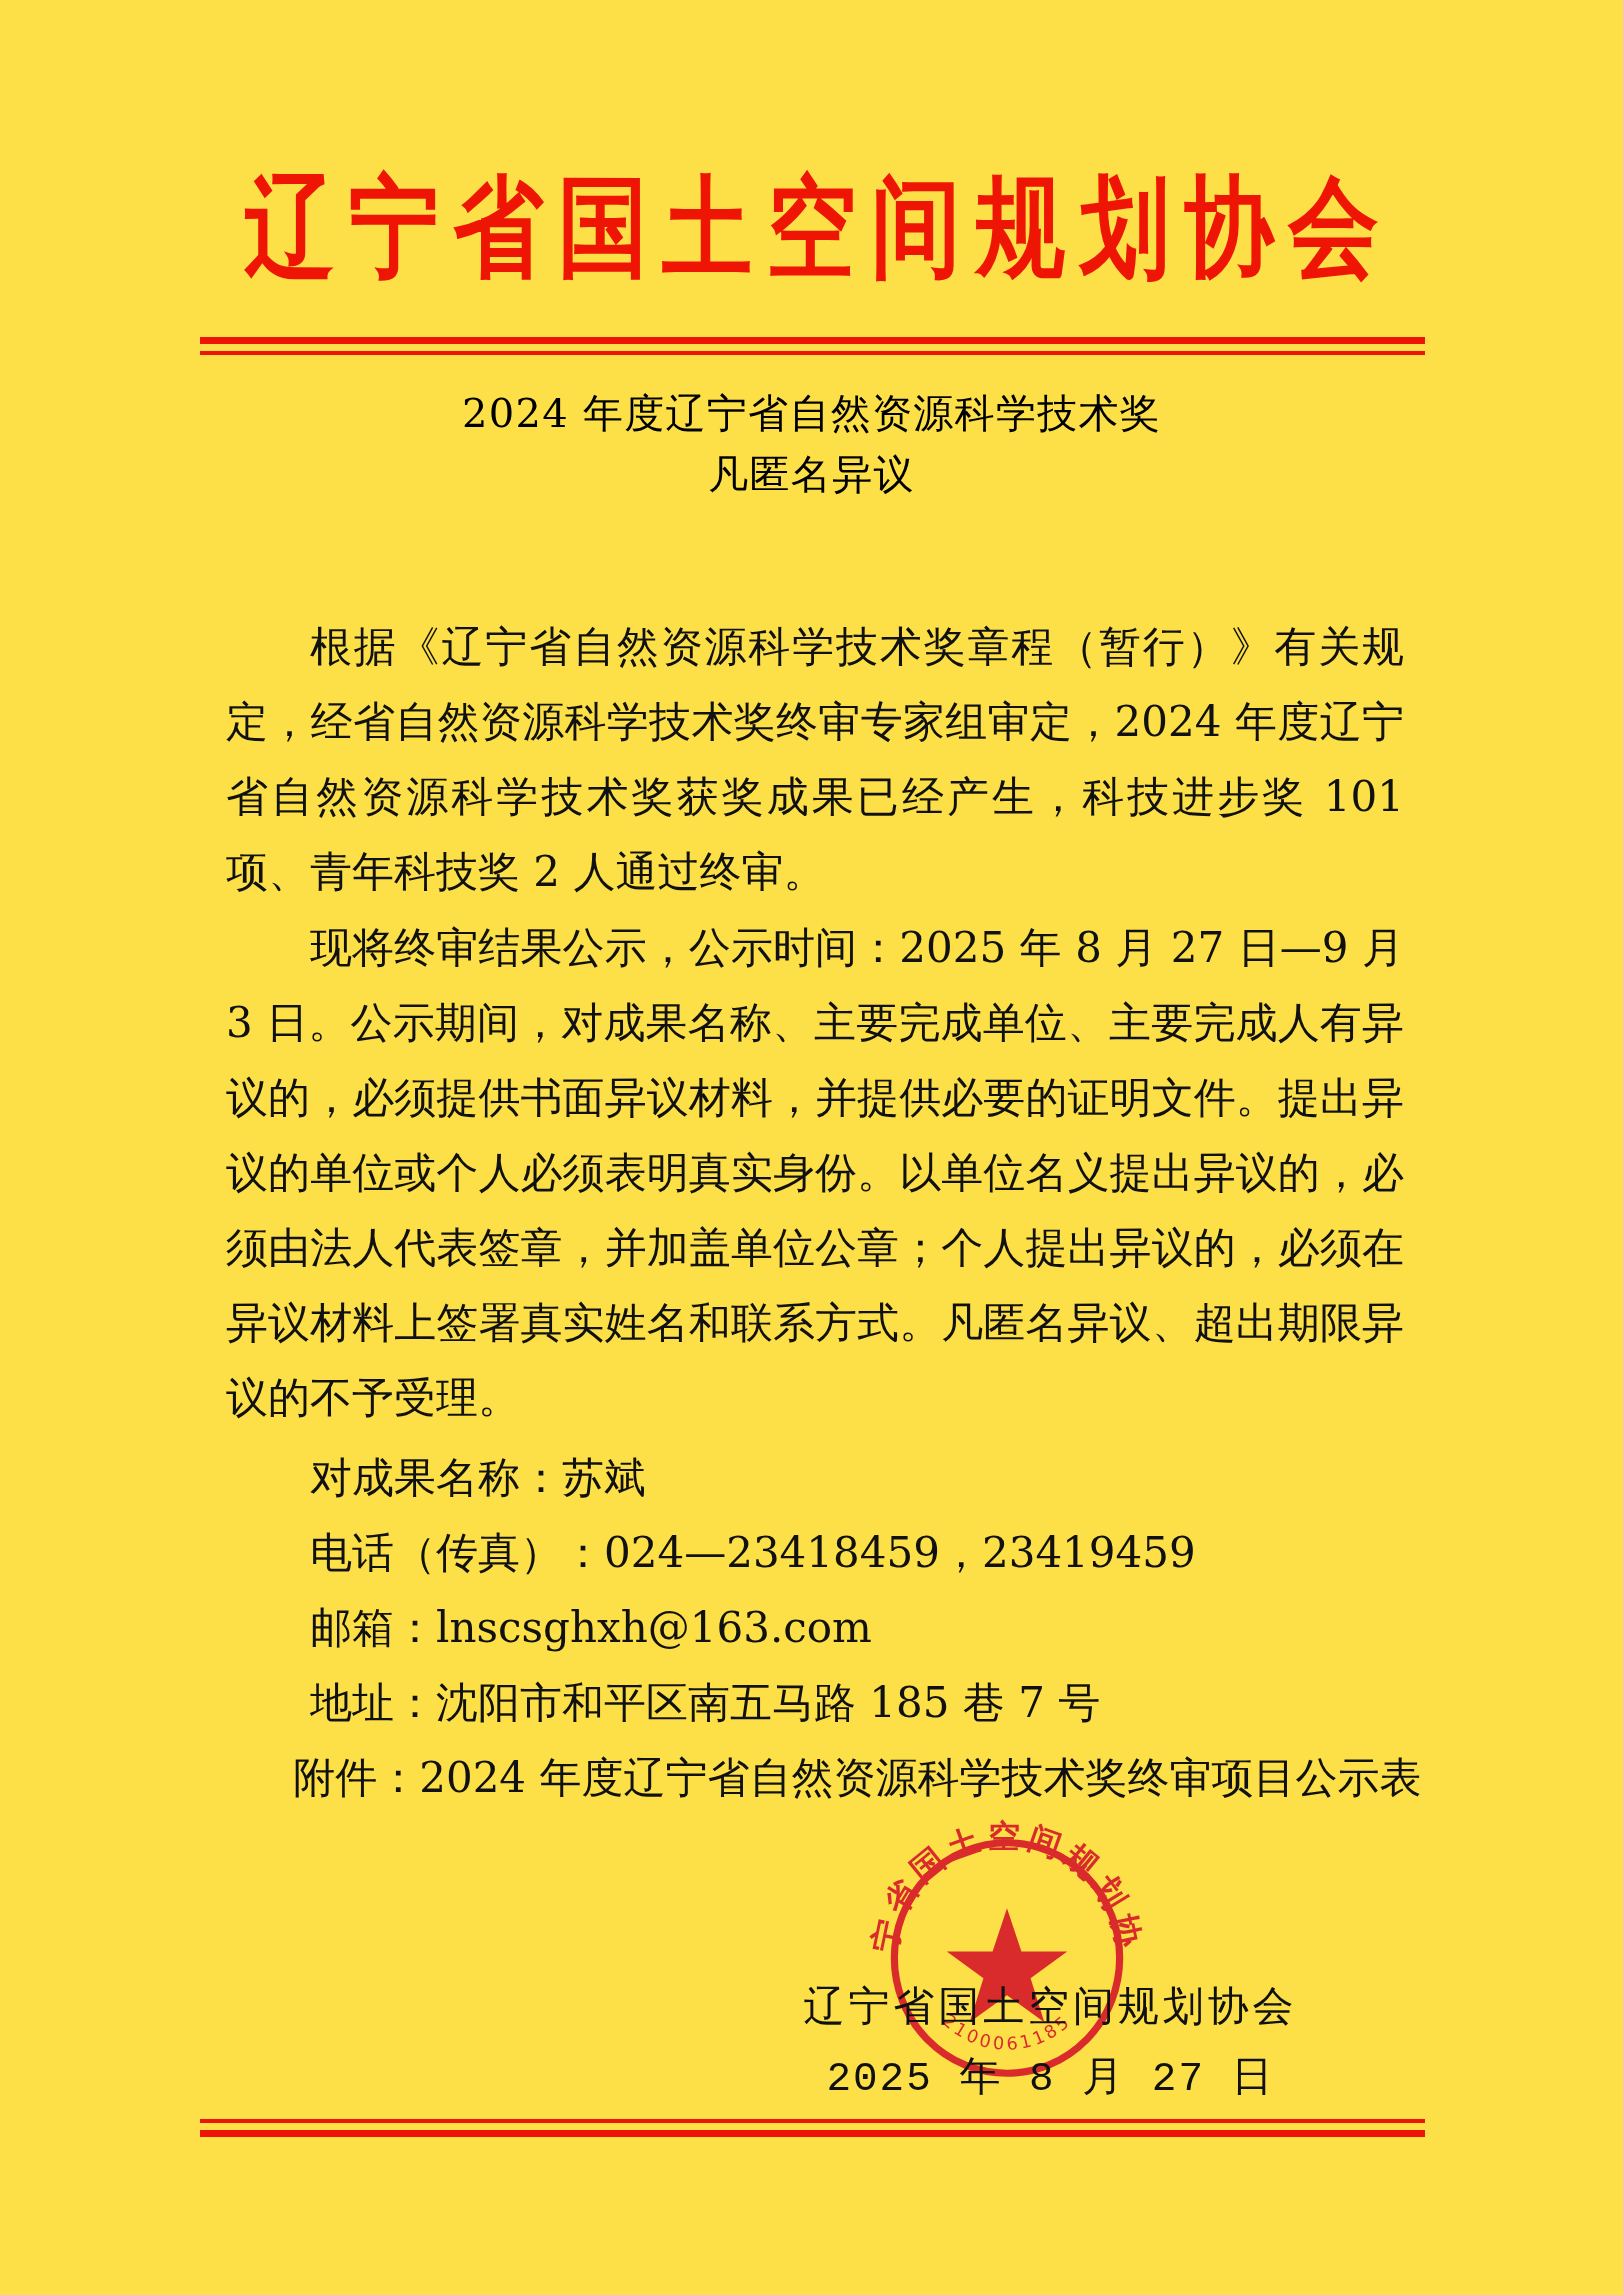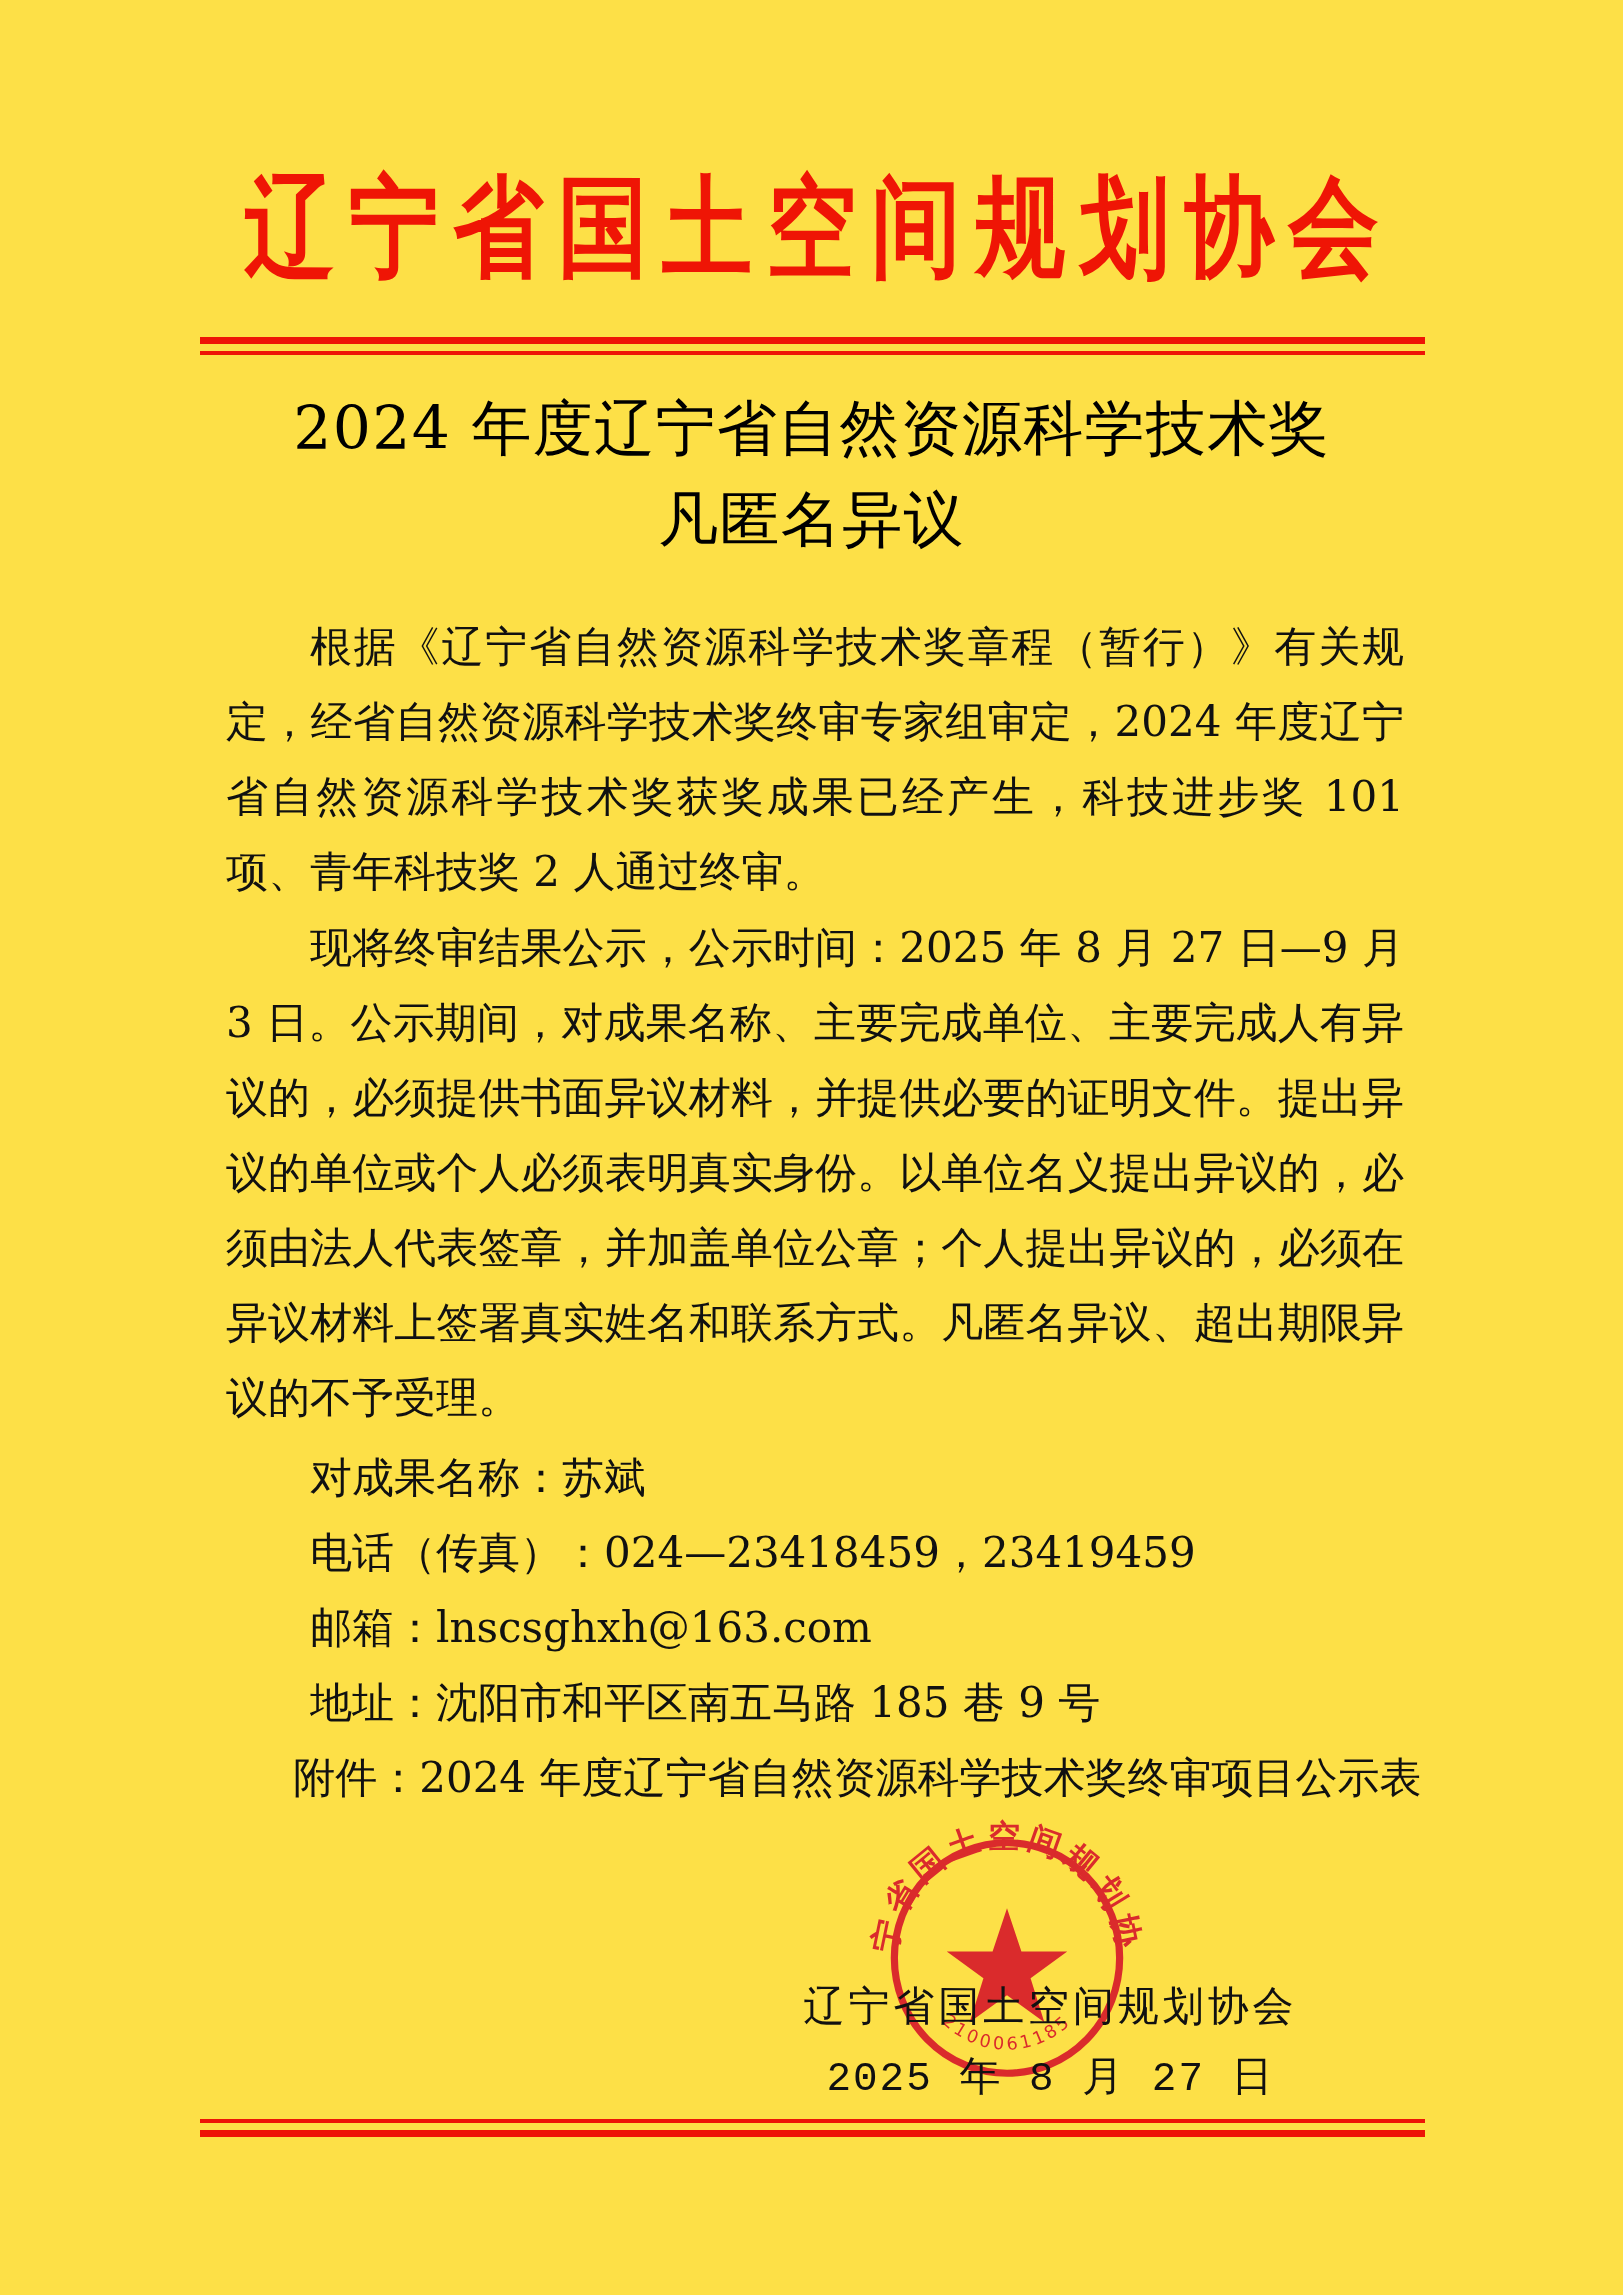--- a/index.html
+++ b/index.html
@@ -60,21 +60,21 @@
     height: 7.2px;
   }
 
   
   .doc-title {
     position: absolute;
     left: 203px;
     top: 383px;
     width: 1217px;
     text-align: center;
-    font-size: 60px;
+    font-size: 40px;
     line-height: 1.52;
     color: #000000;
     font-family: "DejaVu Serif", "Liberation Serif", serif;
     letter-spacing: 1.3px;
   }
   .doc-title .tline { display: block; }
 
   
   .body-block {
     position: absolute;
@@ -155,21 +155,21 @@
   <div class="body-block">
 
     <p class="para">根据《辽宁省自然资源科学技术奖章程（暂行）》有关规定，经省自然资源科学技术奖终审专家组审定，2024 年度辽宁省自然资源科学技术奖获奖成果已经产生，科技进步奖 101 项、青年科技奖 2 人通过终审。</p>
 
     <p class="para">现将终审结果公示，公示时间：2025 年 8 月 27 日—9 月 3 日。公示期间，对成果名称、主要完成单位、主要完成人有异议的，必须提供书面异议材料，并提供必要的证明文件。提出异议的单位或个人必须表明真实身份。以单位名义提出异议的，必须由法人代表签章，并加盖单位公章；个人提出异议的，必须在异议材料上签署真实姓名和联系方式。凡匿名异议、超出期限异议的不予受理。</p>
 
     <ul class="contact-list">
       <li>对成果名称：苏斌</li>
       <li>电话（传真）：024—23418459，23419459</li>
       <li>邮箱：lnscsghxh@163.com</li>
-      <li>地址：沈阳市和平区南五马路 185 巷 9 号</li>
+      <li>地址：沈阳市和平区南五马路 185 巷 7 号</li>
     </ul>
 
     <p class="attachment">附件：2024 年度辽宁省自然资源科学技术奖终审项目公示表</p>
   </div>
 
   <div class="seal">
     <svg viewBox="0 0 452 452" xmlns="http://www.w3.org/2000/svg" aria-hidden="true">
       <defs>
         <path id="sealArc" d="M 56,226 A 170,170 0 1 1 396,226" fill="none"></path>
         <path id="sealArcBottom" d="M 86,226 A 140,140 0 0 0 366,226" fill="none"></path>

